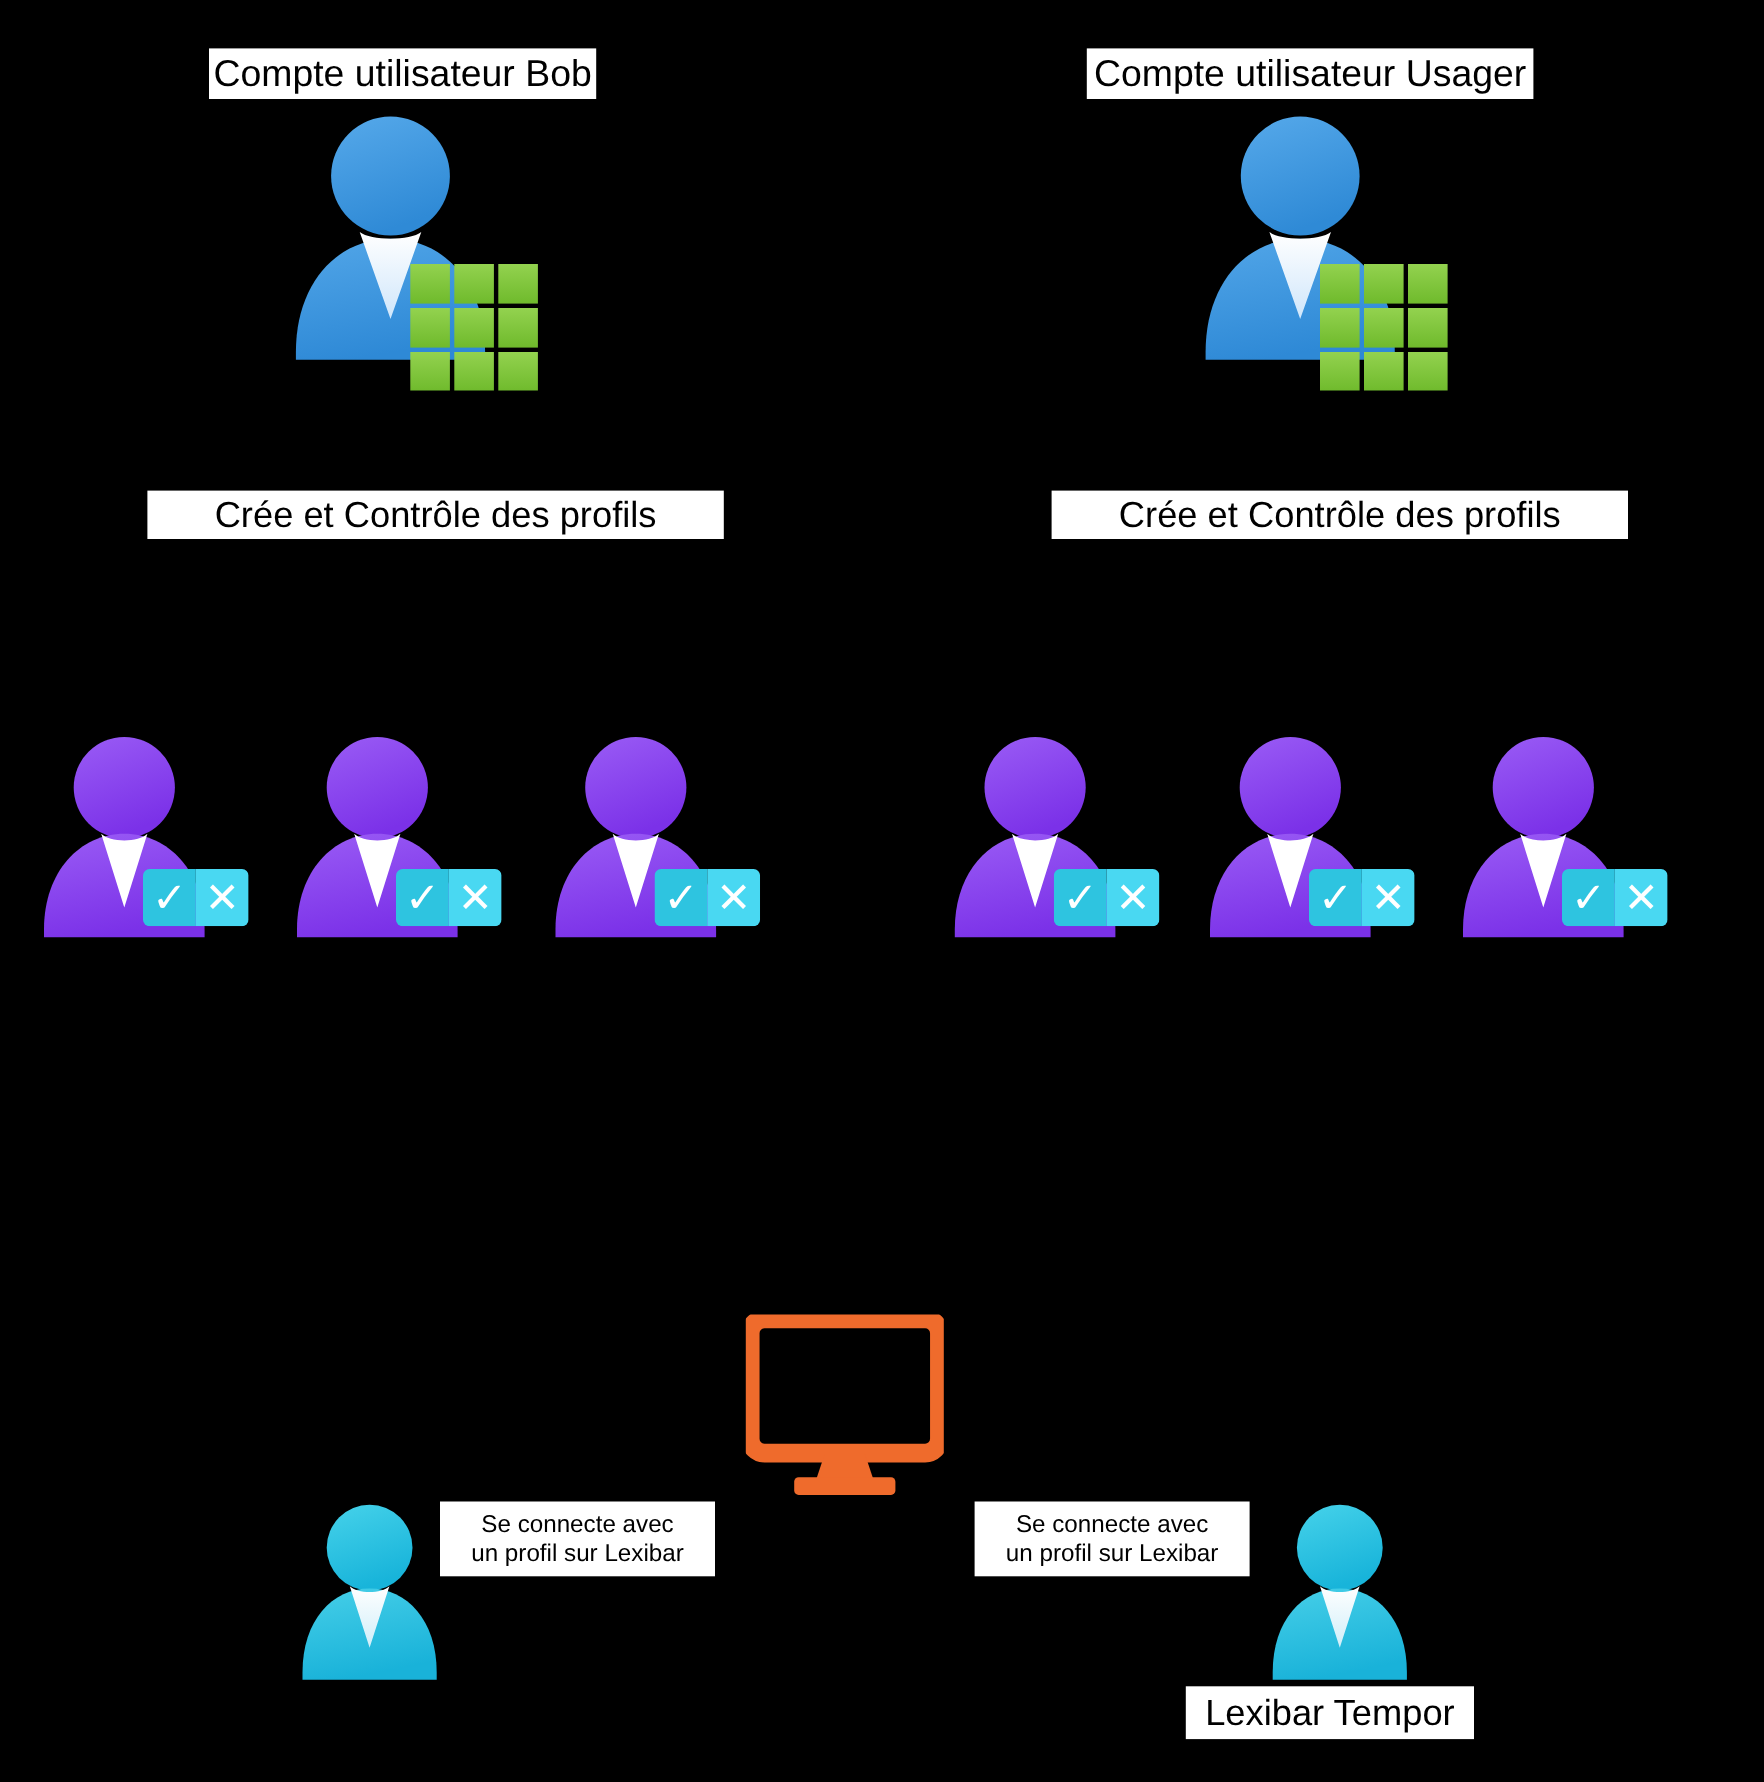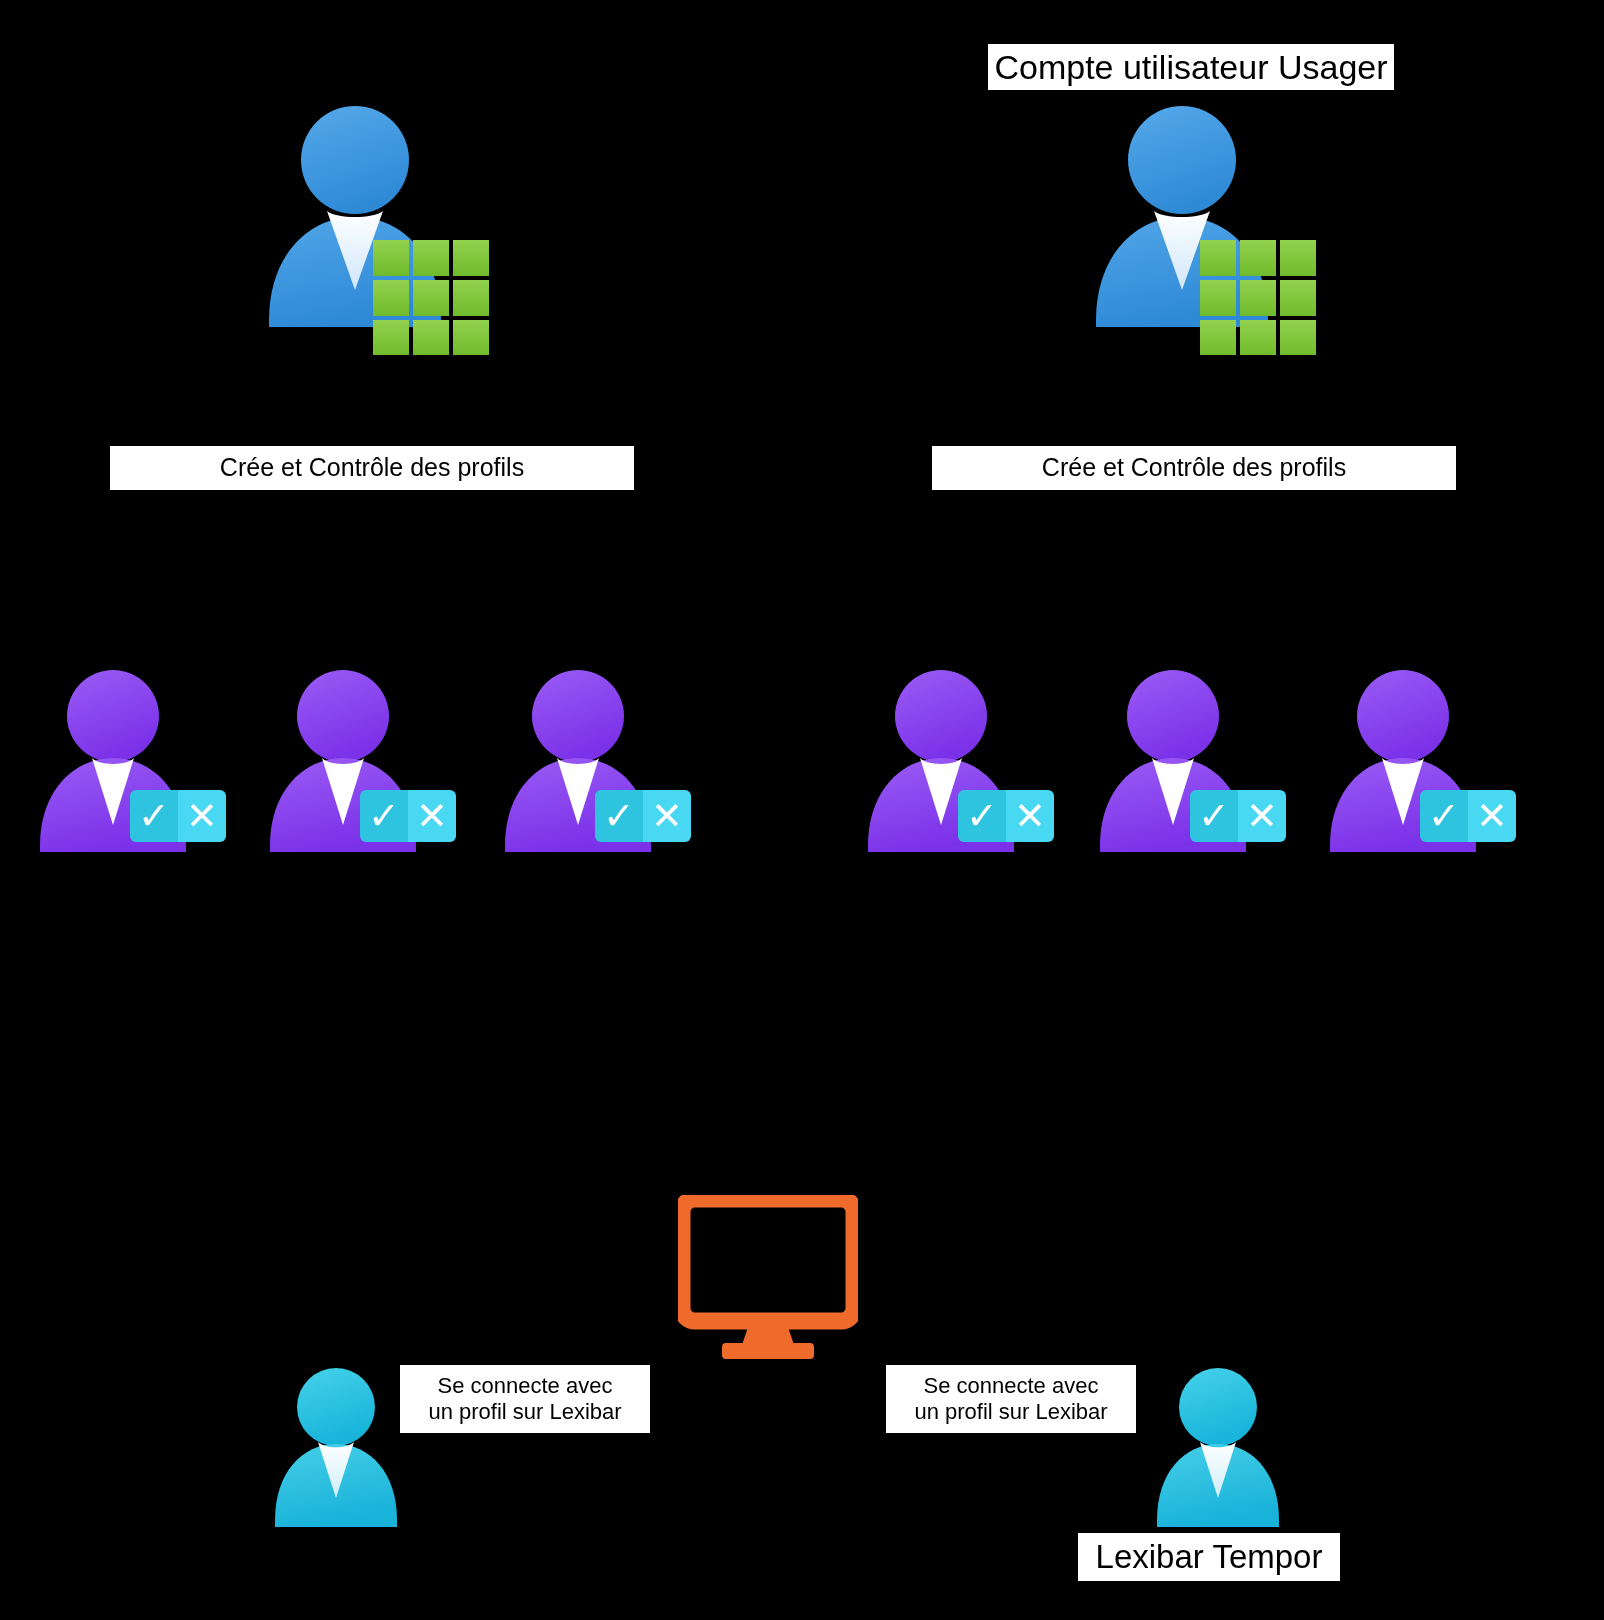--- a/index.html
+++ b/index.html
@@ -28,21 +28,21 @@
     text-align: center;
     font-family: "Liberation Sans", sans-serif;
     line-height: 1.18;
     white-space: pre-line;
     display: flex;
     align-items: center;
     justify-content: center;
     box-sizing: border-box;
   }
   .label-title { font-size: 34px; }
-  .label-mid   { font-size: 25px; }
+  .label-mid   { font-size: 33px; margin-left: 24px; }
   .label-small { font-size: 22px; }
   .label-name  { font-size: 33px; }
 
   
   .admin-icon { position: absolute; width: 250px; height: 250px; }
 
   
   .profile-icon { position: absolute; width: 200px; height: 200px; }
 
   .badge {
@@ -64,20 +64,21 @@
   .badge .xmk { background: #49d8f2; }
 
   
   .monitor { position: absolute; }
 </style>
 </head>
 <body>
 
 <div id="canvas">
 
+  <div class="label-box label-title" style="left:190px; top:44px; width:352px; height:46px;">Compte utilisateur Bob</div>
 
   <div class="admin-icon" style="left:245px; top:105px;">
     <svg width="250" height="250" viewBox="0 0 250 250">
       <defs>
         <linearGradient id="blueHead" x1="0" y1="0" x2="0.35" y2="1">
           <stop offset="0%" stop-color="#56a9ea"></stop>
           <stop offset="100%" stop-color="#2f8ad6"></stop>
         </linearGradient>
         <linearGradient id="blueBody" x1="0" y1="0" x2="0.3" y2="1">
           <stop offset="0%" stop-color="#52a6e8"></stop>

